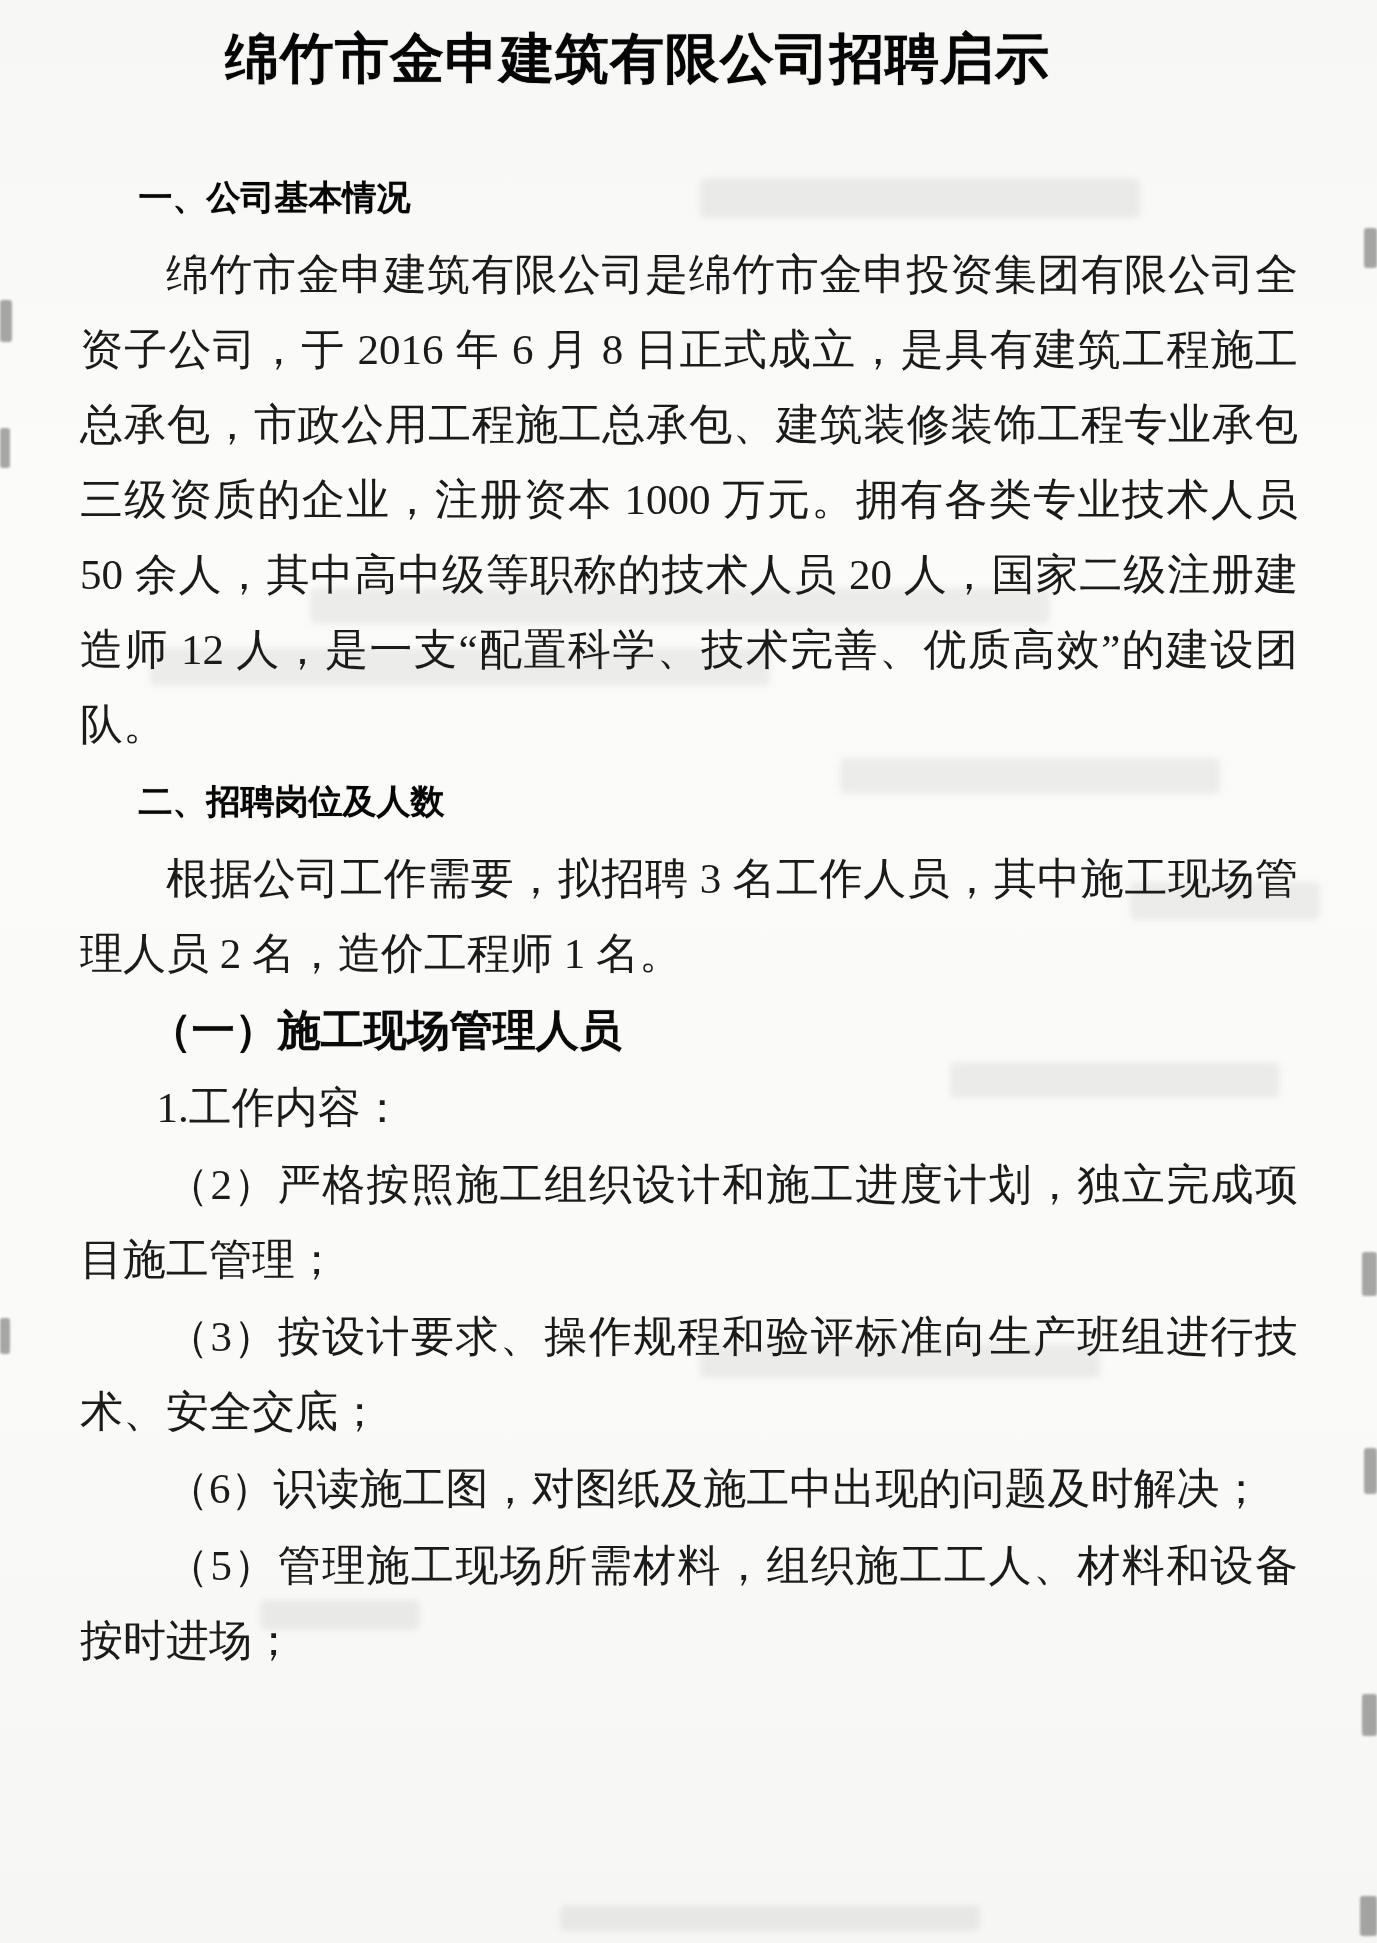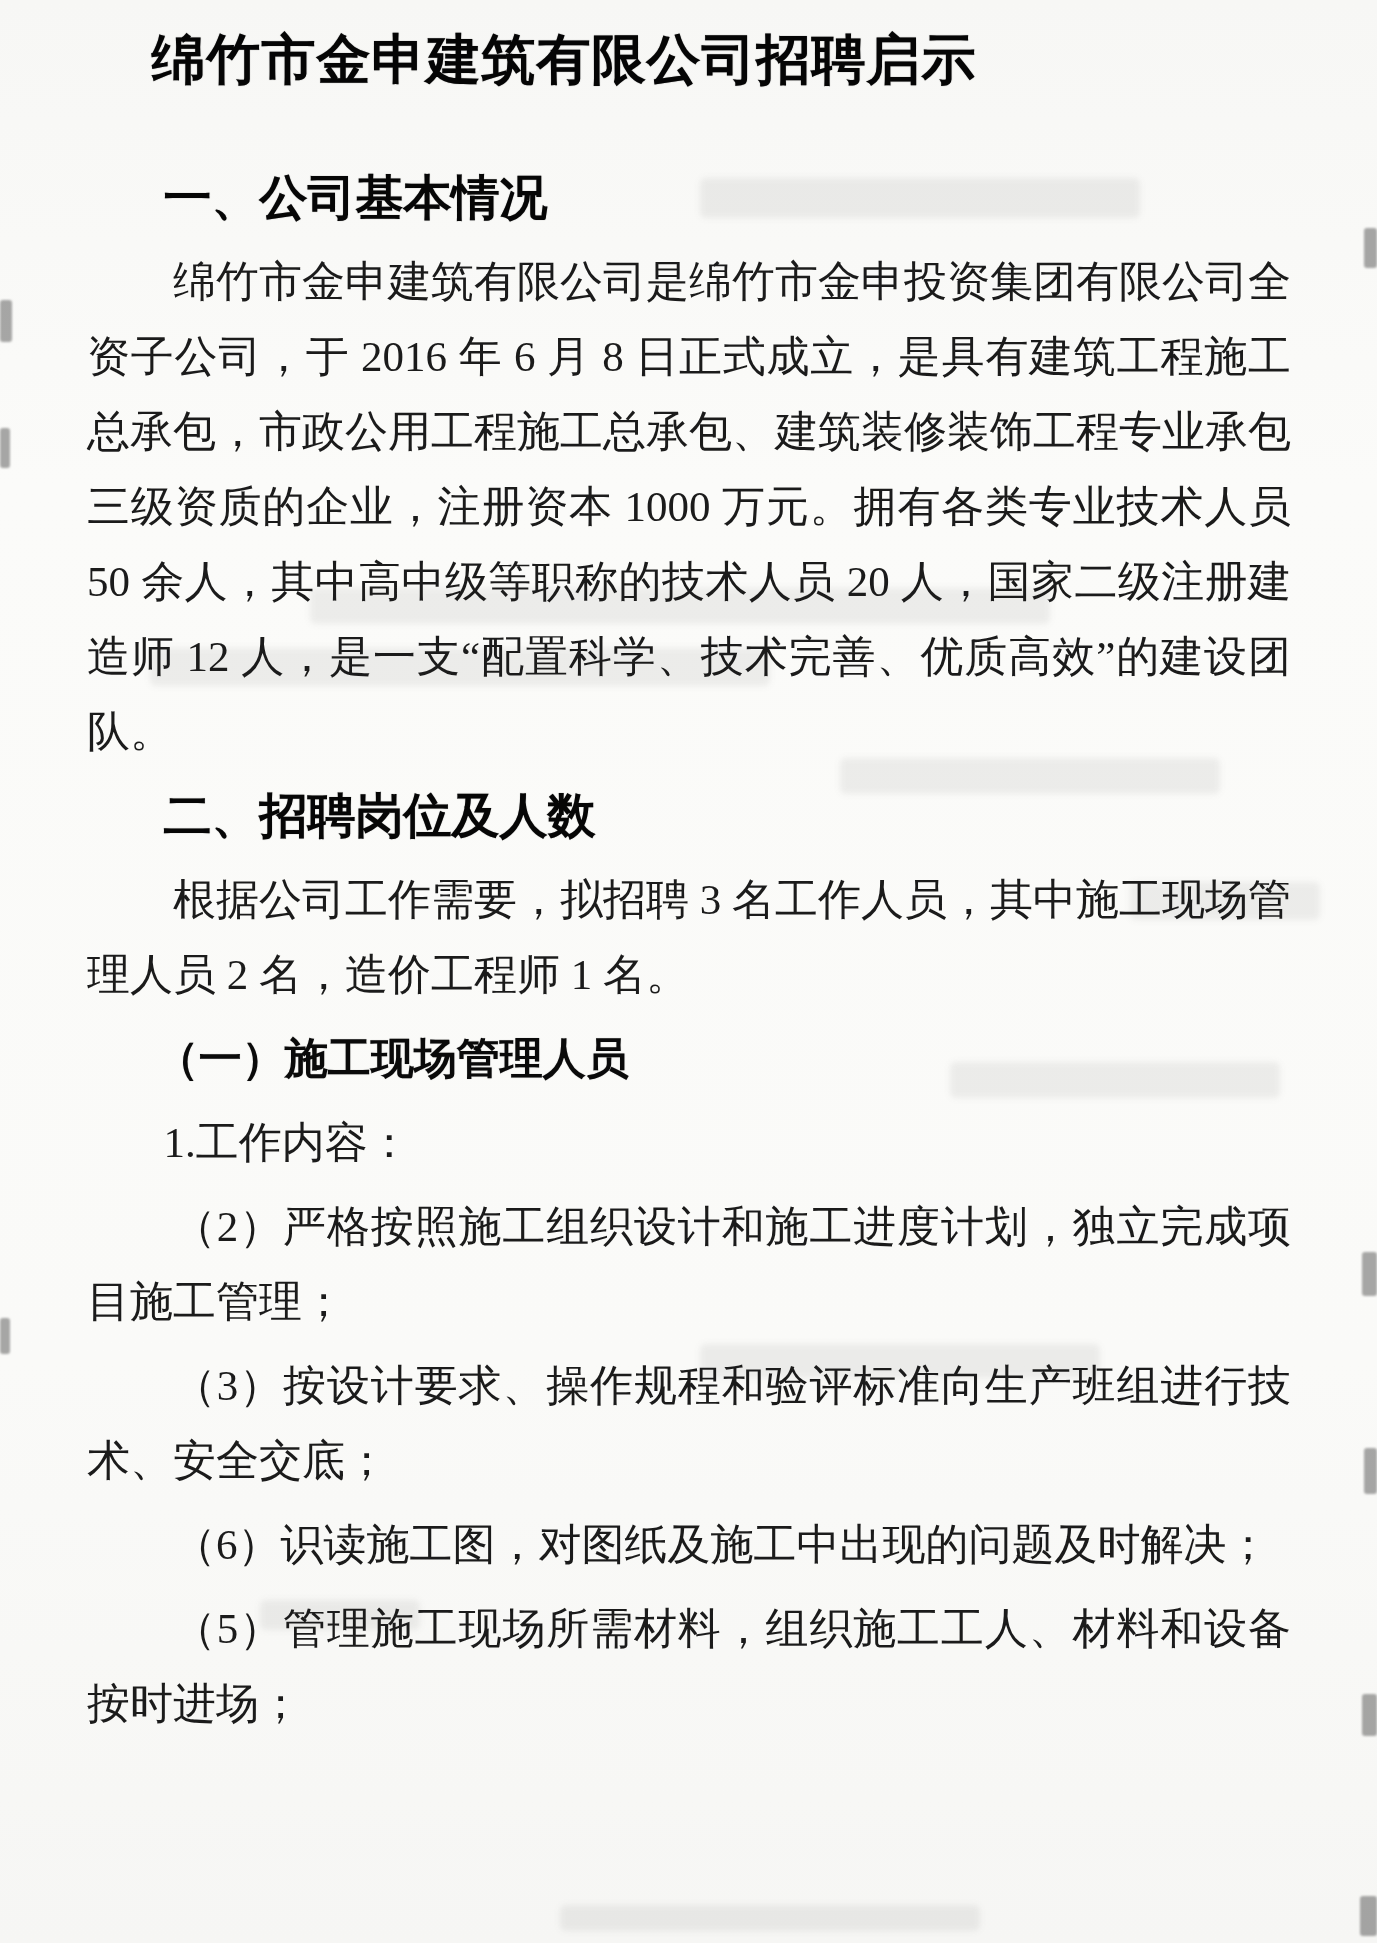--- a/index.html
+++ b/index.html
@@ -19,43 +19,43 @@
   .content {
     position: absolute;
     left: 78px;
     top: 0;
     width: 1222px;
     padding-top: 24px;
   }
 
   h1.doc-title {
     margin: 0 250px 66px 0;
-    text-align: center;
-    font-family: Liberation Sans, sans-serif;
+    text-align: right;
+    font-family: Liberation Serif, serif;
     font-weight: 900;
     font-size: 54px;
     line-height: 1.3;
     letter-spacing: 1px;
     color: #050505;
     text-shadow: 0 0 1px rgba(0,0,0,0.55);
   }
 
   h2.sec-heading {
     margin: 0;
     font-family: "Liberation Sans", "DejaVu Sans", sans-serif;
     font-weight: 900;
-    font-size: 48px;
+    font-size: 34px;
     line-height: 75px;
     text-indent: 1.78em;
     color: #060606;
     text-shadow: 0 0 1px rgba(0,0,0,0.45);
   }
 
   p {
-    margin: 9px;
+    margin: 2px;
     font-size: 43px;
     line-height: 75px;
     text-align: justify;
     text-justify: inter-character;
     text-indent: 2em;
     color: #1b1b1b;
   }
 
   p.sub-heading {
     font-weight: 700;

